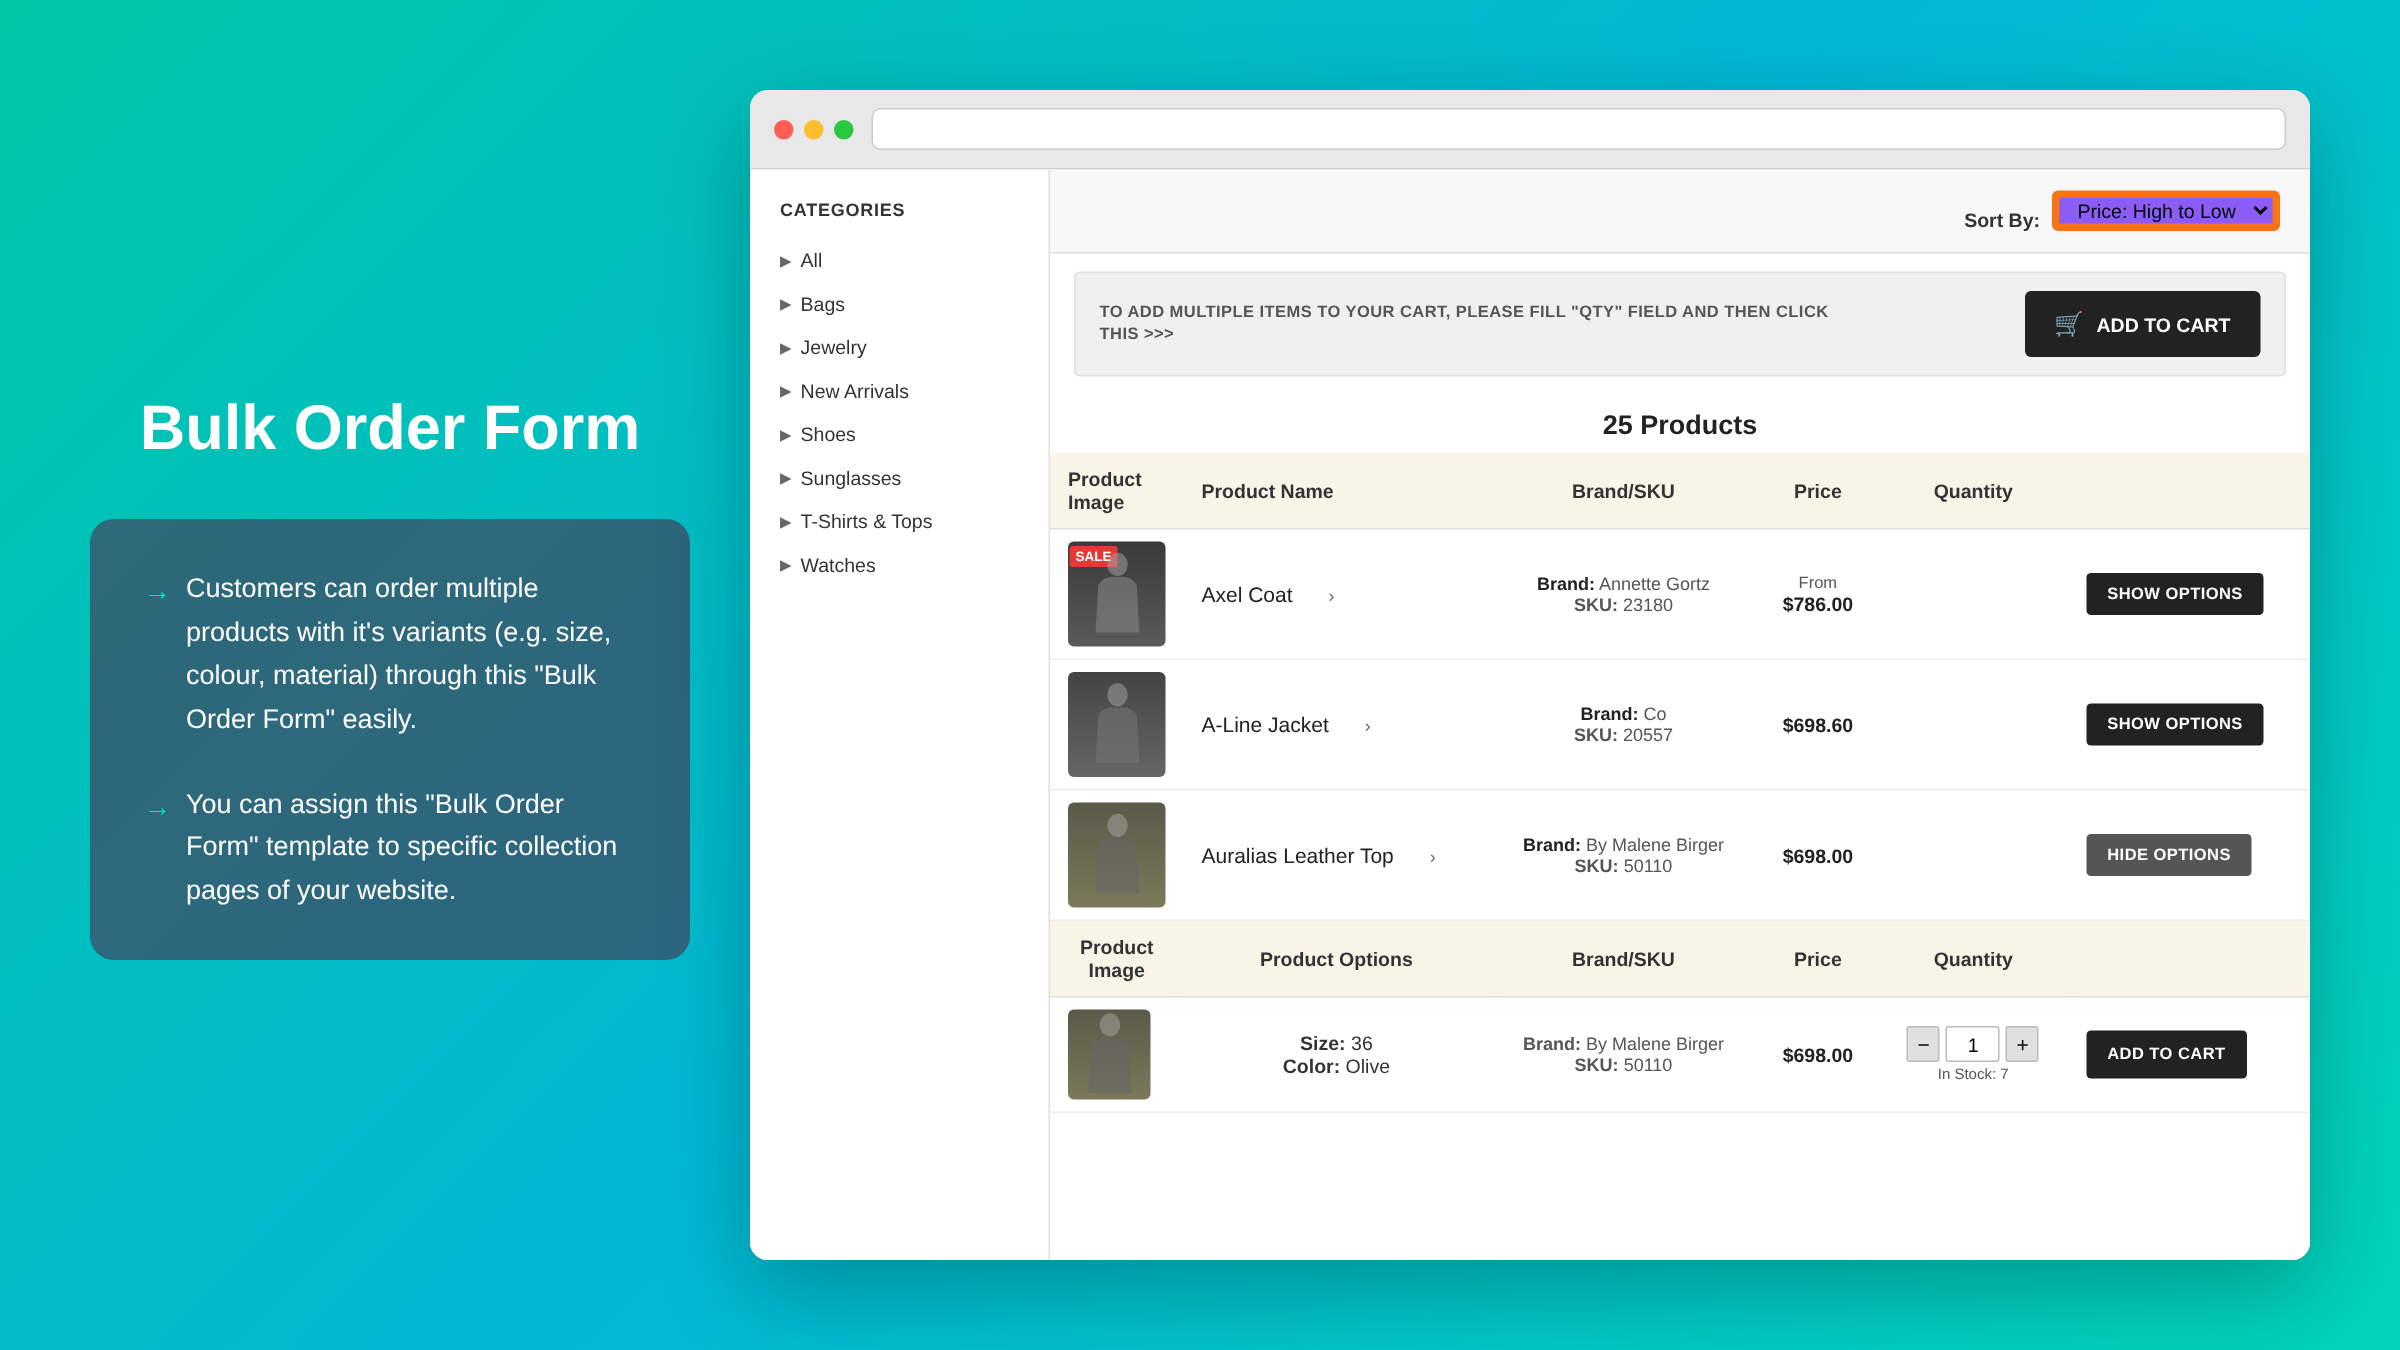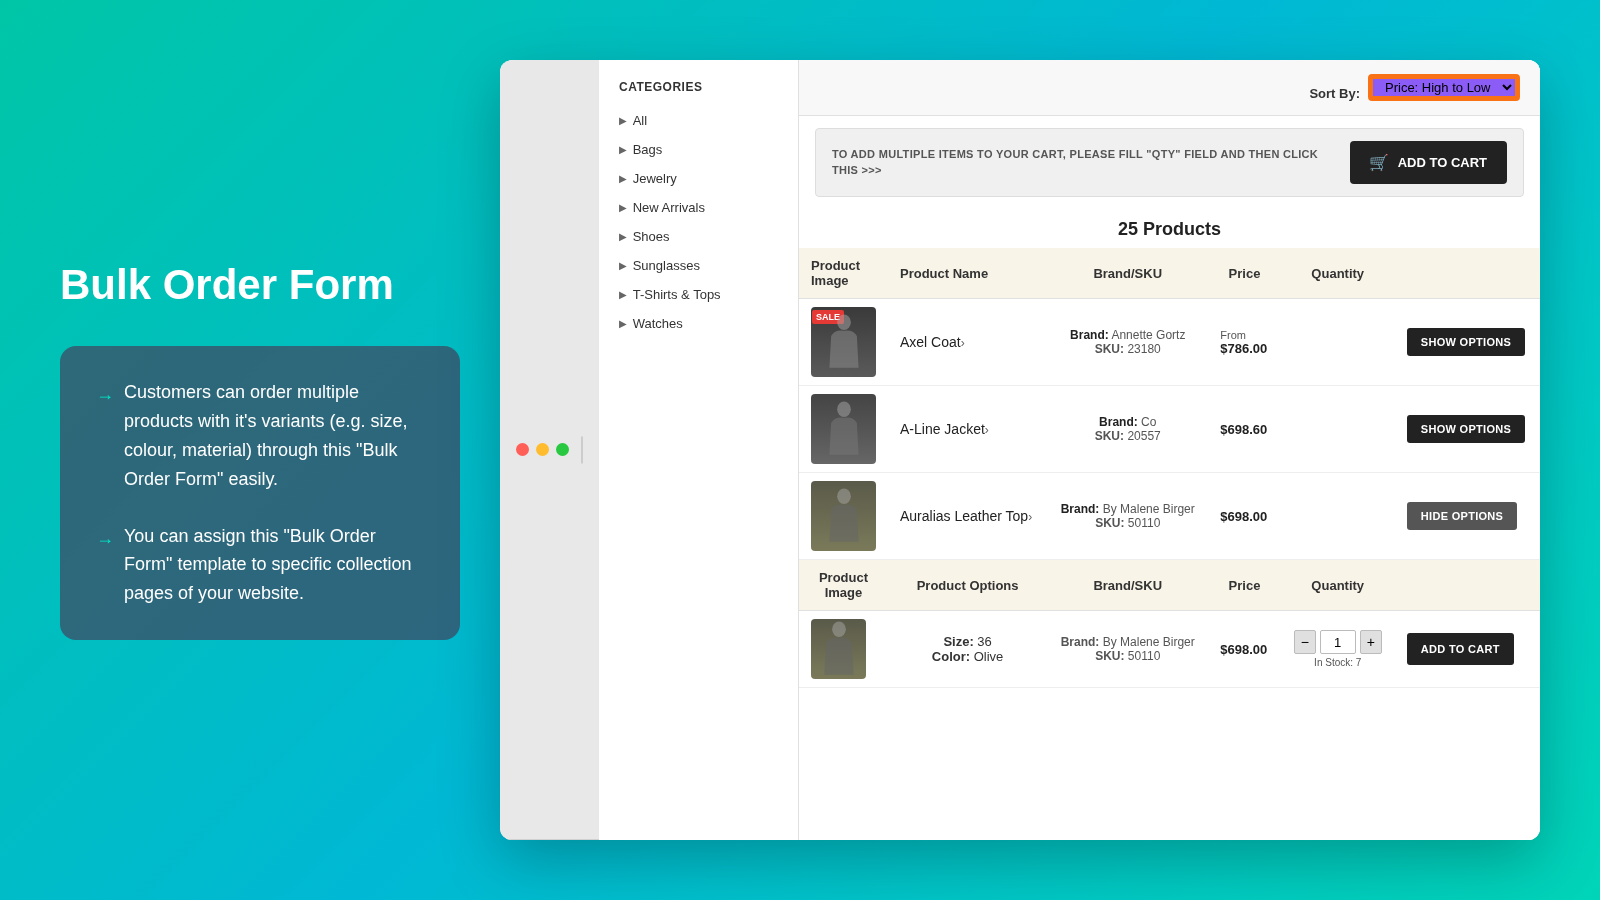--- a/index.html
+++ b/index.html
@@ -19,20 +19,21 @@
     .left-panel {
       flex: 0 0 440px;
       padding-right: 40px;
     }
     .left-panel h1 {
       font-size: 42px;
       font-weight: 800;
       color: #fff;
       margin-bottom: 36px;
       line-height: 1.2;
+      text-align: center;
     }
     .info-box {
       background: rgba(60, 75, 100, 0.75);
       border-radius: 16px;
       padding: 32px 36px;
       color: #fff;
     }
     .info-box p {
       font-size: 18px;
       line-height: 1.6;
@@ -45,20 +46,21 @@
 
     
     .browser-window {
       flex: 1;
       background: #f0f0f0;
       border-radius: 12px;
       overflow: hidden;
       box-shadow: 0 20px 60px rgba(0,0,0,0.25);
       height: 780px;
       display: flex;
+      flex-direction: column;
     }
     .browser-titlebar {
       background: #e8e8e8;
       padding: 12px 16px;
       display: flex;
       align-items: center;
       gap: 12px;
       flex-shrink: 0;
       border-bottom: 1px solid #d0d0d0;
     }
@@ -236,21 +238,21 @@
       border-radius: 2px;
     }
 
     .product-name-cell {
       font-size: 14px;
       color: #222;
     }
     .product-name-expand {
       display: flex;
       align-items: flex-end;
-      gap: 0;
+      gap: 24px;
     }
     .expand-btn {
       background: none;
       border: none;
       cursor: pointer;
       color: #666;
       font-size: 12px;
     }
 
     .brand-sku-cell {
@@ -259,20 +261,21 @@
       text-align: center;
       margin-top: 37px;
     }
     .brand-sku-cell .brand { color: #222; }
     .brand-sku-cell .brand-val { color: #555; }
 
     .price-cell {
       font-size: 13px;
       font-weight: 600;
       color: #222;
+      text-align: center;
       white-space: nowrap;
     }
     .price-from { font-size: 11px; font-weight: 400; color: #555; display: block; }
 
     .qty-cell { text-align: center; }
 
     .show-options-btn {
       background: #222;
       color: #fff;
       border: none;

